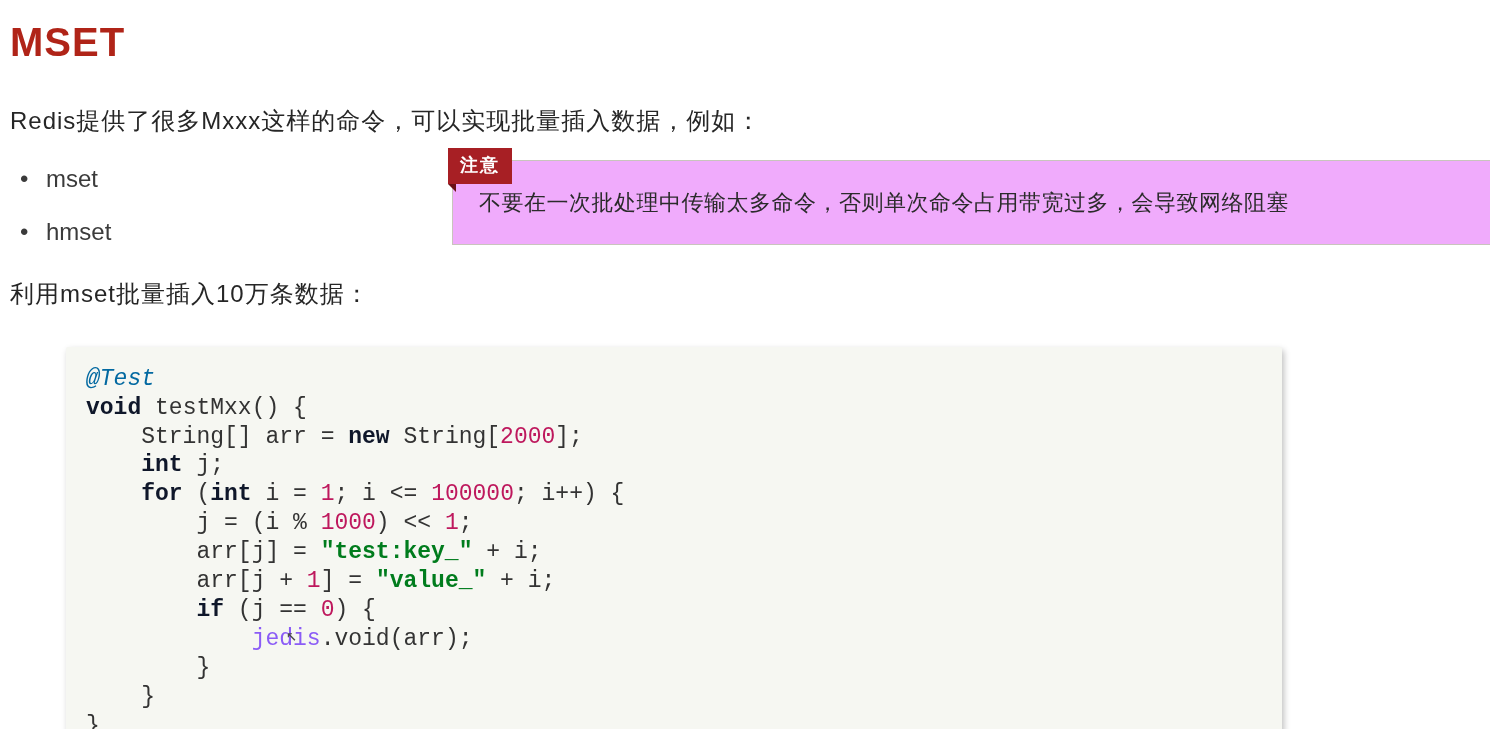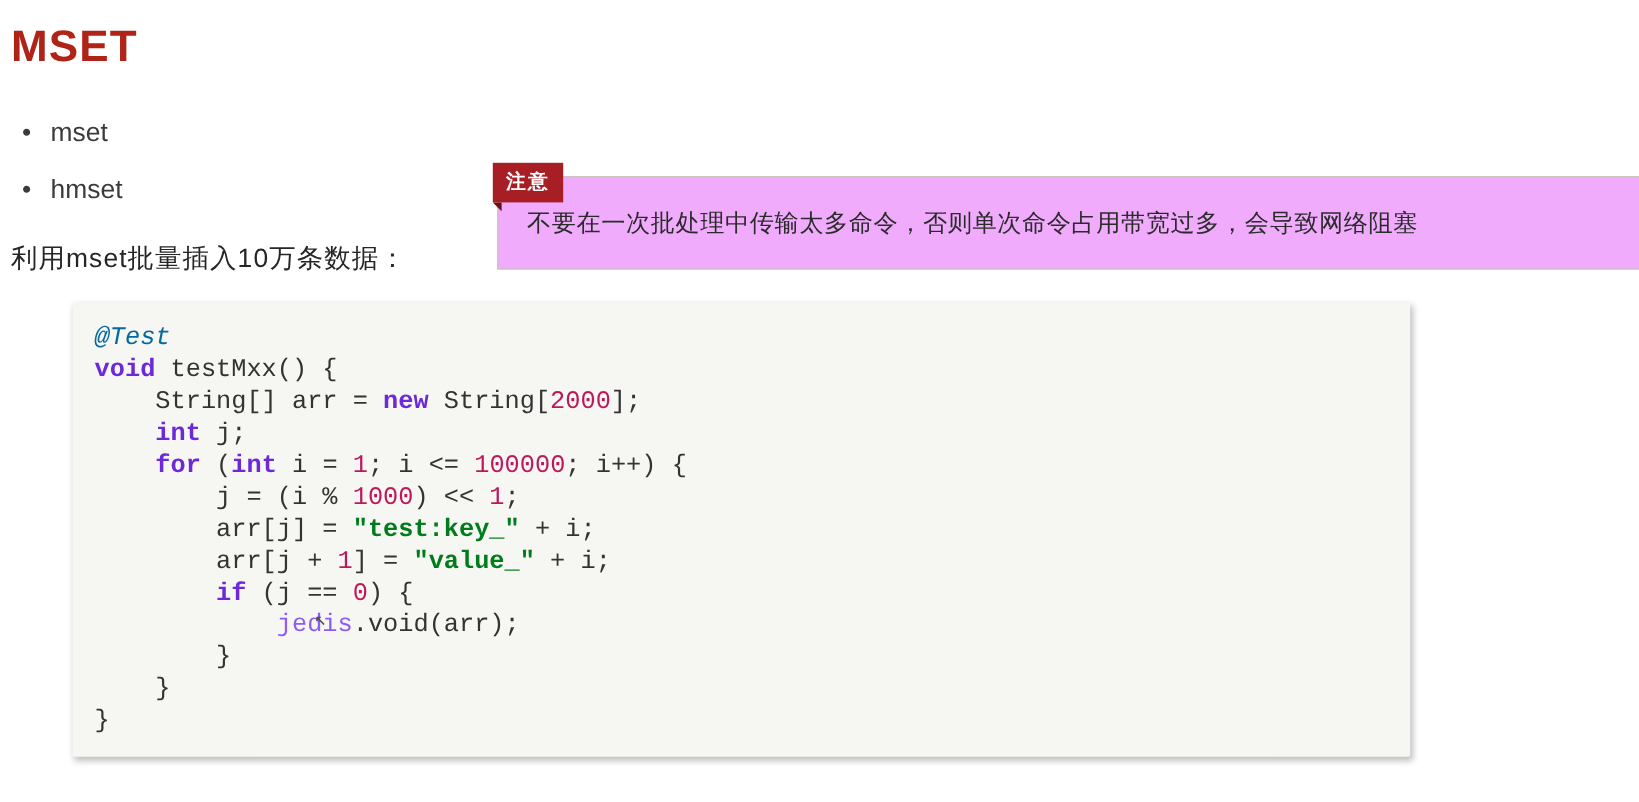--- a/index.html
+++ b/index.html
@@ -46,21 +46,21 @@
   ul.cmds li::before {
     content: "•";
     position: absolute;
     left: 10px;
     top: 0;
     color: #3b3b3b;
     font-size: 24px;
     line-height: 1.6;
   }
   p.subtext {
-    margin: 0 0 20px 0;
+    margin: 0 0 33px 0;
     font-size: 24px;
     color: #262626;
     letter-spacing: 1px;
   }
 
   
   .callout {
     position: absolute;
     left: 452px;
     top: 160px;
@@ -112,40 +112,41 @@
     font-size: 23px;
     line-height: 1.26;
     color: #333333;
     border-radius: 2px;
     box-shadow: 2px 3px 6px rgba(0,0,0,0.25);
     white-space: pre;
     overflow: auto;
     position: relative;
   }
   .tok-anno   { color: #0369a1; font-style: italic; }
-  .tok-kw     { color: #6d28d9; font-weight: bold; }
+  .tok-kw     { color: #0f172a; font-weight: bold; }
   .tok-num    { color: #be185d; }
   .tok-str    { color: #007c1d; font-weight: bold; }
   .tok-field  { color: #8b5cf6; font-weight: normal; }
   .cursor {
     position: absolute;
     left: 220px;
     top: 278px;
     font-size: 18px;
     color: #4a4a4a;
     pointer-events: none;
   }
 </style>
 </head>
 <body>
 
 <div class="page">
 
   <h1 class="title">MSET</h1>
 
+  <p class="lead">Redis提供了很多Mxxx这样的命令，可以实现批量插入数据，例如：</p>
 
   <ul class="cmds">
     <li>mset</li>
     <li>hmset</li>
   </ul>
 
   <p class="subtext">利用mset批量插入10万条数据：</p>
 
   <div class="callout">
     <div class="callout-tag">注意</div>

